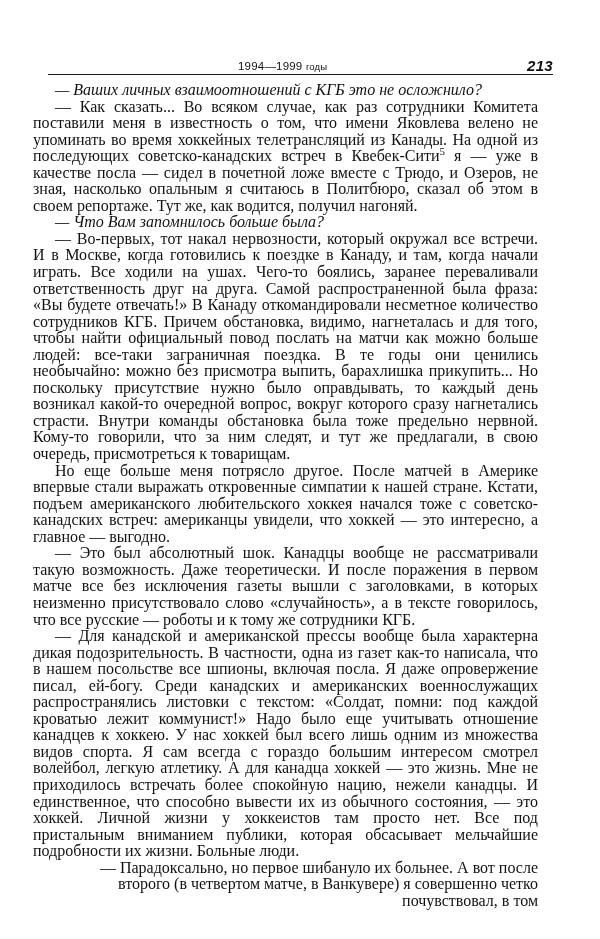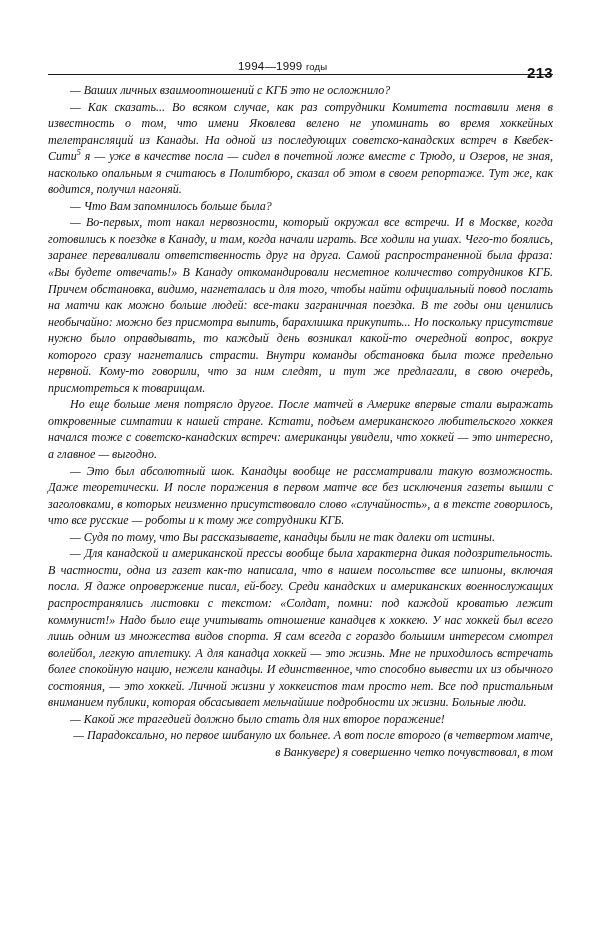--- a/index.html
+++ b/index.html
@@ -51,50 +51,50 @@
     font-size: 9.5px;
     letter-spacing: 0.2px;
   }
   .folio {
     font-size: 15px;
     font-weight: bold;
     letter-spacing: 0.3px;
     color: #101010;
     line-height: 1;
     position: relative;
-    top: 8px;
+    top: 1px;
+    font-style: italic;
   }
   .head-rule {
     position: absolute;
     left: 48px;
     top: 74px;
     width: 505px;
     height: 1px;
     background: #1a1a1a;
   }
 
   
   .textblock {
     position: absolute;
-    left: 48px;
+    left: 33px;
     top: 82px;
     width: 505px;
-    font-size: 12px;
+    font-size: 16px;
     line-height: 16.55px;
     text-align: justify;
     text-justify: inter-word;
     color: #121212;
     hyphens: manual;
   }
 
   .textblock p {
     margin: 0;
     text-indent: 22px;
     text-align: justify;
-    font-style: italic;
   }
   .textblock p:last-child {
     text-align: right;
   }
 
   p.question {
     font-style: italic;
   }
 
   sup {
@@ -116,19 +116,17 @@
 
   <div class="textblock">
     <p class="question">— Ваших личных взаимоотношений с КГБ это не осложнило?</p>
 
     <p class="answer"><span>— Как сказать... Во всяком случае, как раз сотрудники Комитета поставили меня в известность о том, что имени Яковлева велено не упоминать во время хоккейных телетрансляций из Канады. На одной из последующих советско-канадских встреч в Квебек-Сити</span><sup>5</sup><span> я — уже в качестве посла — сидел в почетной ложе вместе с Трюдо, и Озеров, не зная, насколько опальным я считаюсь в Политбюро, сказал об этом в своем репортаже. Тут же, как водится, получил нагоняй.</span></p>
 
     <p class="question">— Что Вам запомнилось больше была?</p>
     <p class="answer">— Во-первых, тот накал нервозности, который окружал все встречи. И в Москве, когда готовились к поездке в Канаду, и там, когда начали играть. Все ходили на ушах. Чего-то боялись, заранее переваливали ответственность друг на друга. Самой распространенной была фраза: «Вы будете отвечать!» В Канаду откомандировали несметное количество сотрудников КГБ. Причем обстановка, видимо, нагнеталась и для того, чтобы найти официальный повод послать на матчи как можно больше людей: все-таки заграничная поездка. В те годы они ценились необычайно: можно без присмотра выпить, барахлишка прикупить... Но поскольку присутствие нужно было оправдывать, то каждый день возникал какой-то очередной вопрос, вокруг которого сразу нагнетались страсти. Внутри команды обстановка была тоже предельно нервной. Кому-то говорили, что за ним следят, и тут же предлагали, в свою очередь, присмотреться к товарищам.</p>
     <p class="answer">Но еще больше меня потрясло другое. После матчей в Америке впервые стали выражать откровенные симпатии к нашей стране. Кстати, подъем американского любительского хоккея начался тоже с советско-канадских встреч: американцы увидели, что хоккей — это интересно, а главное — выгодно.</p>
     <p class="answer">— Это был абсолютный шок. Канадцы вообще не рассматривали такую возможность. Даже теоретически. И после поражения в первом матче все без исключения газеты вышли с заголовками, в которых неизменно присутствовало слово «случайность», а в тексте говорилось, что все русские — роботы и к тому же сотрудники КГБ.</p>
-    <p class="question">— Судя по тому, что Вы рассказываете, канадцы были не так далеки от истины.</p>
     <p class="answer">— Для канадской и американской прессы вообще была характерна дикая подозрительность. В частности, одна из газет как-то написала, что в нашем посольстве все шпионы, включая посла. Я даже опровержение писал, ей-богу. Среди канадских и американских военнослужащих распространялись листовки с текстом: «Солдат, помни: под каждой кроватью лежит коммунист!» Надо было еще учитывать отношение канадцев к хоккею. У нас хоккей был всего лишь одним из множества видов спорта. Я сам всегда с гораздо большим интересом смотрел волейбол, легкую атлетику. А для канадца хоккей — это жизнь. Мне не приходилось встречать более спокойную нацию, нежели канадцы. И единственное, что способно вывести их из обычного состояния, — это хоккей. Личной жизни у хоккеистов там просто нет. Все под пристальным вниманием публики, которая обсасывает мельчайшие подробности их жизни. Больные люди.</p>
-    <p class="question">— Какой же трагедией должно было стать для них второе поражение!</p>
     <p class="answer">— Парадоксально, но первое шибануло их больнее. А вот после второго (в четвертом матче, в Ванкувере) я совершенно четко почувствовал, в том</p>
   </div>
 
 </div>
 
 </body></html>

